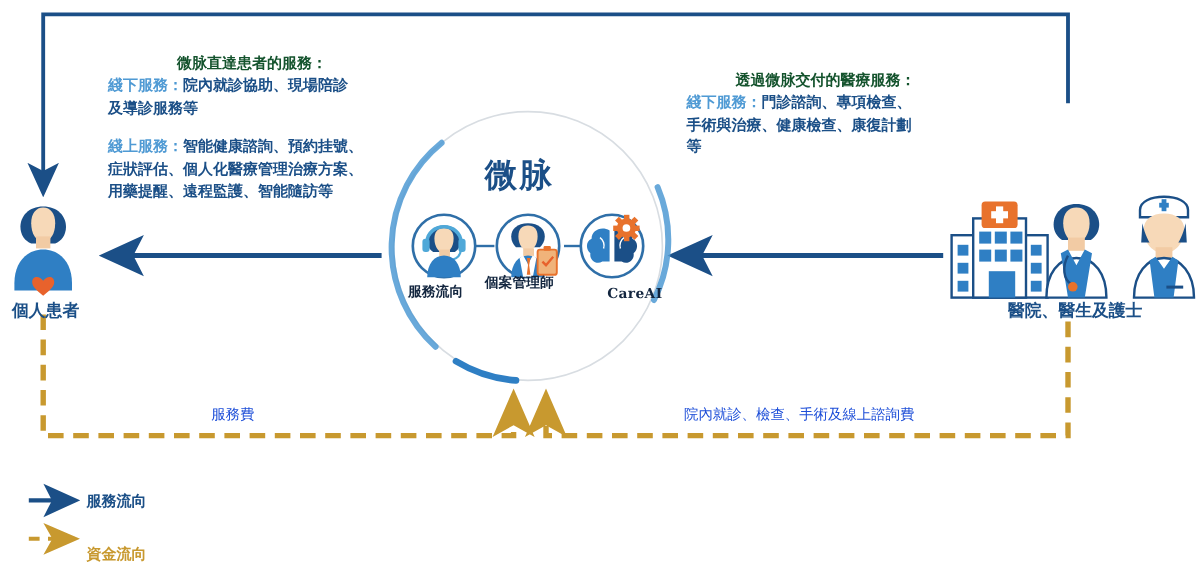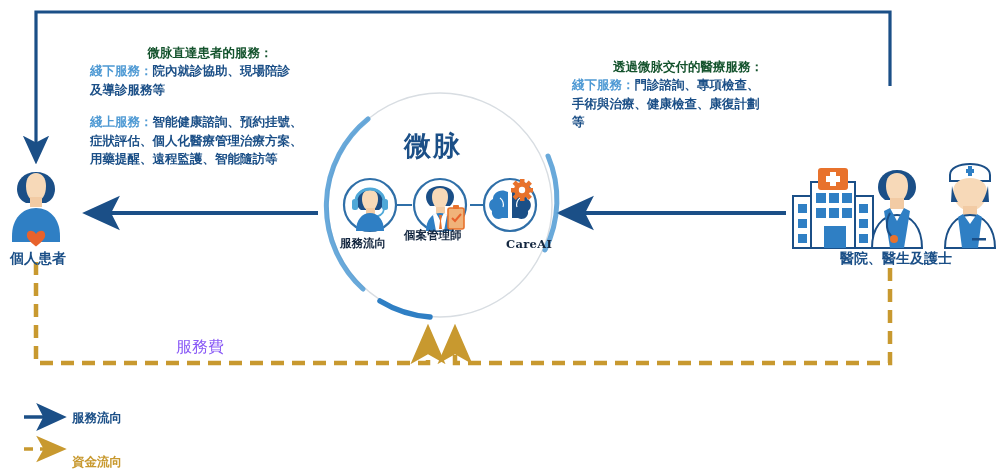--- a/index.html
+++ b/index.html
@@ -5,21 +5,21 @@
   html,body{margin:0;padding:0;background:#ffffff;}
   body{width:1000px;height:473px;position:relative;overflow:hidden;
        font-family:"DejaVu Sans","Liberation Sans",sans-serif;}
   #stage{position:absolute;left:0;top:0;width:1000px;height:473px;}
   svg.layer{position:absolute;left:0;top:0;width:1000px;height:473px;}
   .txt{position:absolute;}
   .hdr{color:#14532d;font-weight:bold;font-size:12.5px;line-height:18px;white-space:nowrap;text-align:center;}
   .sub{color:#4f9ad4;font-weight:bold;font-size:12.5px;margin-top:31px;}
   .blk{font-size:12.5px;line-height:18.5px;color:#1b4f87;font-weight:bold;}
   .node-label{position:absolute;color:#1b4f87;font-weight:bold;font-size:14px;white-space:nowrap;}
-  .fee-label{position:absolute;color:#8b5cf6;font-size:16px;white-space:nowrap;}
+  .fee-label{position:absolute;color:#1d4ed8;font-size:12px;white-space:nowrap;}
   .brand{position:absolute;color:#1b4f87;font-weight:bold;font-size:27px;letter-spacing:2px;}
   .icon-label{position:absolute;color:#13263f;font-weight:bold;font-size:11.5px;white-space:nowrap;}
   .careai{font-family:"DejaVu Serif","Liberation Serif",serif;font-size:11.5px;letter-spacing:.3px;}
   .legend-label{position:absolute;font-weight:bold;font-size:12.5px;white-space:nowrap;}
   .lg-service{color:#1b4f87;text-align:center;}
   .lg-fund{color:#c8992f;}
 </style>
 </head>
 <body>
 
@@ -183,17 +183,18 @@
   <div class="txt" style="left:572px;top:58px;width:232px;">
     <div class="hdr">透過微脉交付的醫療服務：</div>
     <div class="blk">
       <span class="sub">綫下服務：</span><span>門診諮詢、專項檢查、</span>
       <div>手術與治療、健康檢查、康復計劃</div>
       <div>等</div>
     </div>
   </div>
 
   <div class="fee-label" style="left:176px;top:337px;">服務費</div>
+  <div class="fee-label" style="left:570px;top:337px;">院內就診、檢查、手術及線上諮詢費</div>
 
   <div class="legend-label lg-service" style="left:72px;top:410px;">服務流向</div>
   <div class="legend-label lg-fund" style="left:72px;top:454px;">資金流向</div>
 
 </div>
 
 </body></html>

